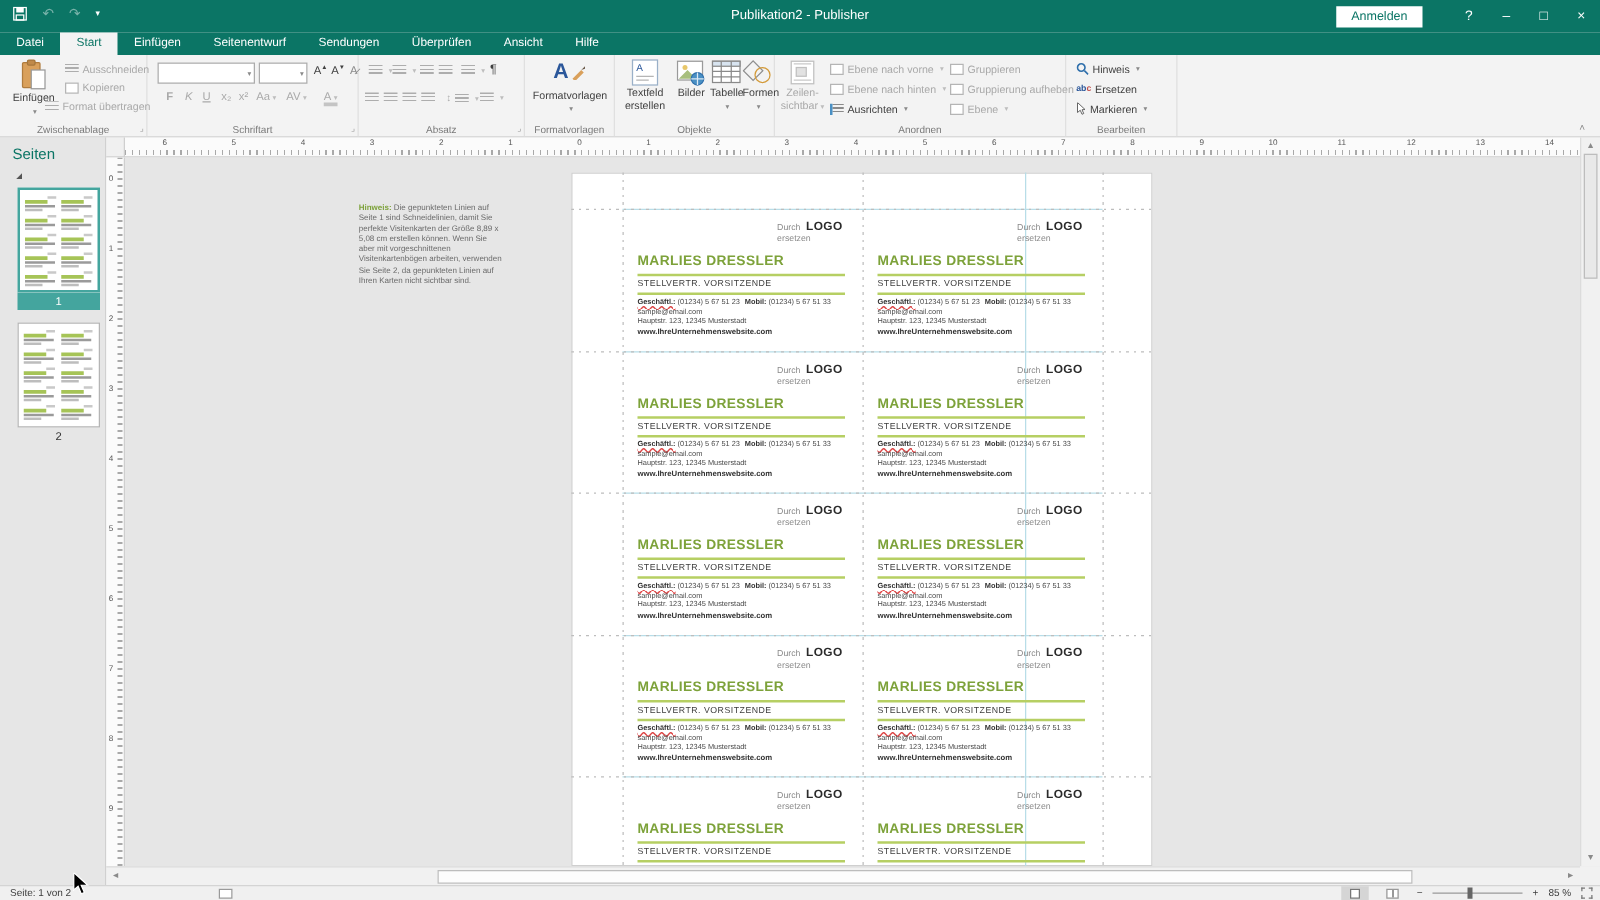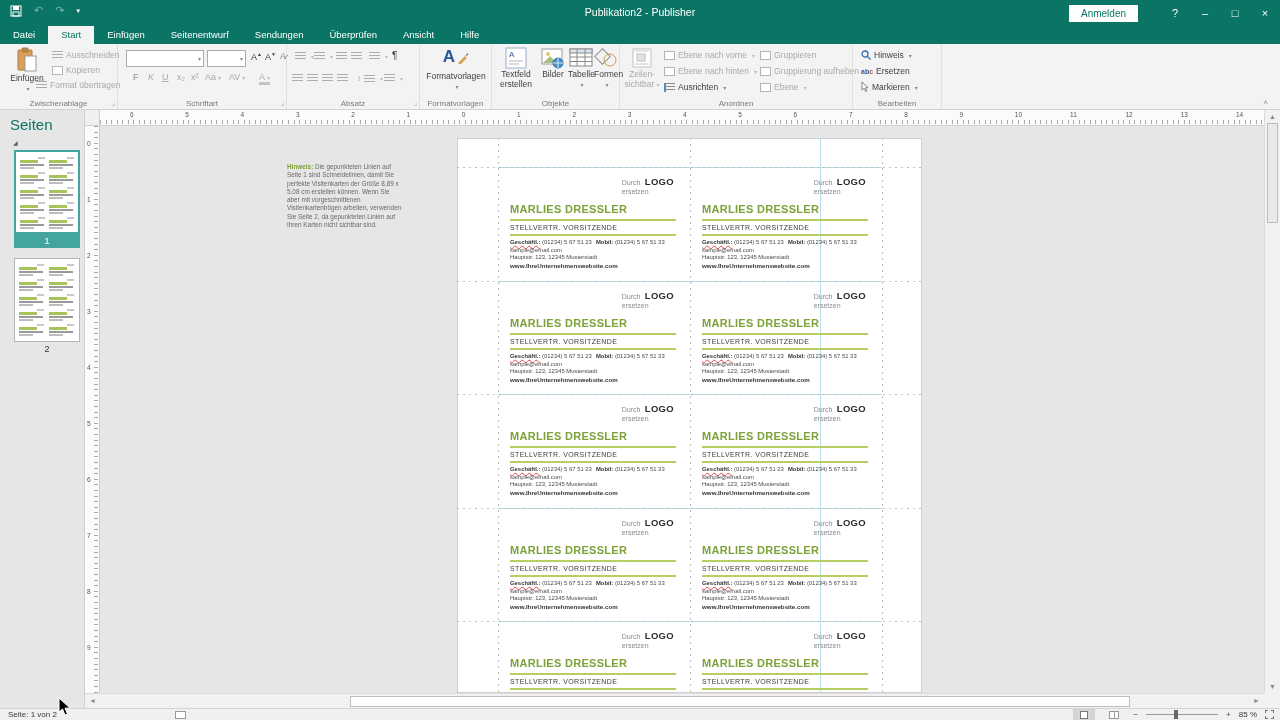--- a/index.html
+++ b/index.html
@@ -36,21 +36,21 @@
     background:repeating-linear-gradient(180deg,#adadad 0 1px,transparent 1px 3px); }
   .icon-box { display:inline-block; width:11px; height:9px; border:1px solid #b5b5b5; background:#fff; }
   .bigbtn { position:absolute; top:3px; text-align:center; font-size:8.5px; }
   .combo { position:absolute; top:6px; height:17px; background:#fff; border:1px solid #ababab; }
   .combo::after { content:"▾"; position:absolute; right:2px; top:4px; font-size:6px; color:#8a8a8a; }
   .fbtn { position:absolute; top:28px; font-size:9px; }
   .alphabtn { position:absolute; top:7px; font-size:9px; color:#3f3f3f; }
 
   
   #pages-panel { position:absolute; left:0; top:110px; width:85px; height:598px; background:#e6e6e6; border-right:1px solid #d0d0d0; }
-  #pages-title { color:#0b7565; font-size:15px; padding:6px 0 0 10px; }
+  #pages-title { color:#0b7565; font-size:12px; padding:6px 0 0 10px; }
   #pages-collapse { font-size:6px; color:#555; padding:6px 0 0 13px; }
   .thumb { position:absolute; left:14px; width:66px; }
   .thumb-img { width:66px; height:84px; background:#fff; border:1px solid #b5b5b5; position:relative; padding:5px 4px; }
   .thumb.sel .thumb-img { border:2px solid #44a59e; }
   .thumb-label { height:14px; text-align:center; font-size:9px; color:#333; padding-top:2px; }
   .thumb.sel .thumb-label { background:#44a59e; color:#fff; }
   .mini-row { display:flex; gap:4px; margin-bottom:3px; }
   .mini-card { width:26px; }
   .mini-logo { width:7px; height:2px; background:#c9c9c9; margin-left:18px; }
   .mini-green { width:18px; height:3px; background:#a6c457; margin-top:1px; }

